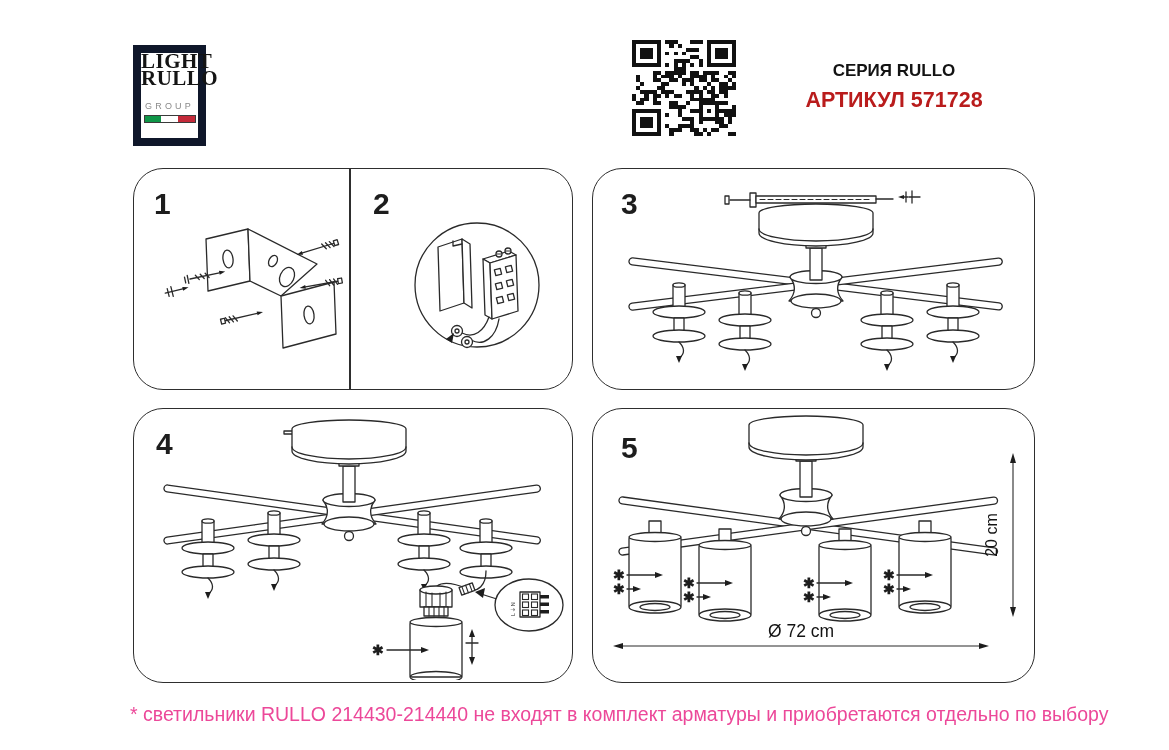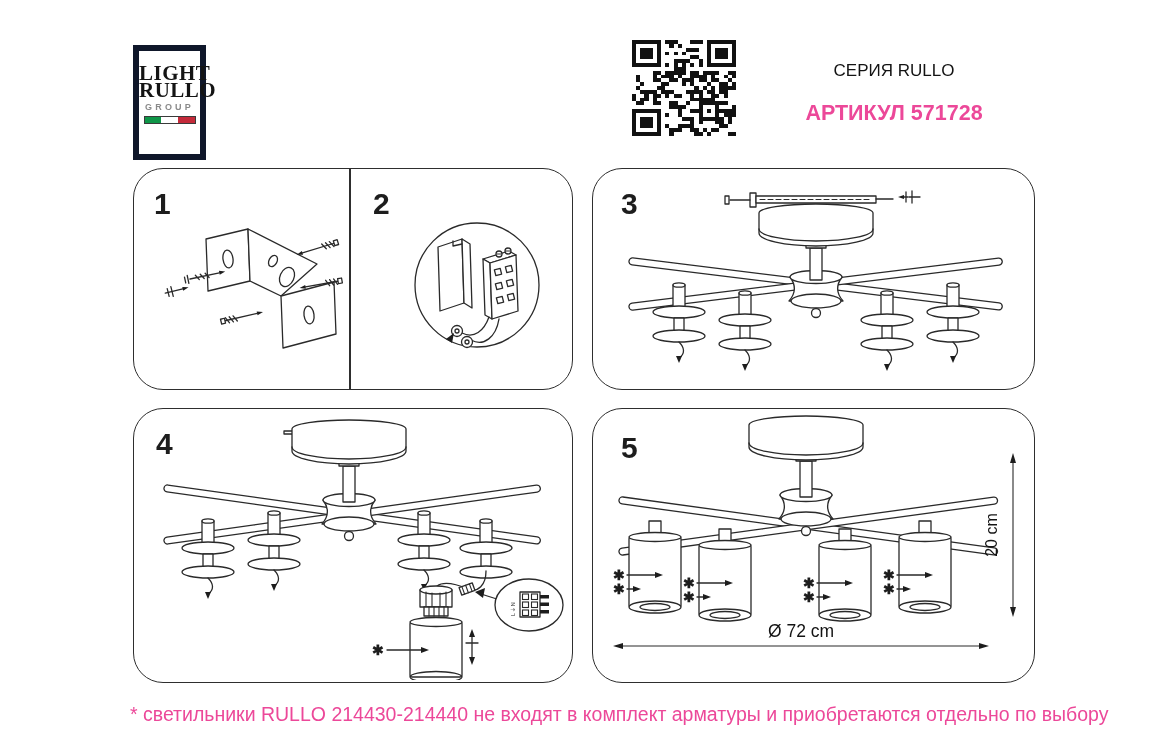--- a/index.html
+++ b/index.html
@@ -1,32 +1,32 @@
 <!DOCTYPE html>
 <html><head>
 <meta charset="utf-8">
 <style>
   html,body{margin:0;padding:0}
   body{width:1169px;height:750px;position:relative;background:#fff;overflow:hidden;
        font-family:"Liberation Sans",sans-serif;color:#1d1d1d}
 
   
-  .logo{position:absolute;left:133px;top:45px;width:73px;height:115px;border:6px solid #0f172a;
-        box-sizing:border-box;text-align:center;padding-top:14px;background:#fff}
+  .logo{position:absolute;left:133px;top:45px;width:73px;height:101px;border:8px solid #0f172a;
+        box-sizing:border-box;text-align:center;padding-top:0;background:#fff}
   .logo .w{font-family:"Liberation Serif",serif;font-weight:bold;font-size:21px;line-height:17px;
            color:#141414;letter-spacing:.5px}
-  .logo .g{font-size:9px;letter-spacing:3.2px;color:#8a8a8a;margin-top:3px;font-weight:bold}
+  .logo .g{font-size:9px;letter-spacing:3.2px;color:#8a8a8a;margin-top:14px;font-weight:normal}
   .flag{width:52px;height:8px;margin:4px auto 0;border:1px solid #3a3a3a;display:flex;box-sizing:border-box}
   .flag div{flex:1;height:100%}
   .title{position:absolute;left:233px;top:55px;font-size:25px;font-weight:bold;line-height:31px;
          color:#131313;letter-spacing:-0.2px}
   .qr{position:absolute;left:632px;top:40px;width:104px;height:96px}
   .rhead{position:absolute;left:768px;top:61px;width:252px;text-align:center}
-  .series{font-size:17px;font-weight:normal;color:#131313}
-  .article{font-size:21.5px;font-weight:bold;color:#ec4899;margin-top:20px}
+  .series{font-size:17px;font-weight:bold;color:#131313}
+  .article{font-size:21.5px;font-weight:bold;color:#b91c1c;margin-top:7px}
 
   
   .panel{position:absolute;border:1.6px solid #2e2e2e;border-radius:30px;background:#fff;box-sizing:border-box}
   #p12{left:133px;top:168px;width:440px;height:222px}
   #p3 {left:592px;top:168px;width:443px;height:222px}
   #p4 {left:133px;top:408px;width:440px;height:275px}
   #p5 {left:592px;top:408px;width:443px;height:275px}
   .vdiv{position:absolute;left:215px;top:0;bottom:0;width:1.6px;background:#2e2e2e}
   .pnum{position:absolute;font-size:30px;font-weight:600;color:#1d1d1d}
   .panel svg{position:absolute;left:0;top:0}

